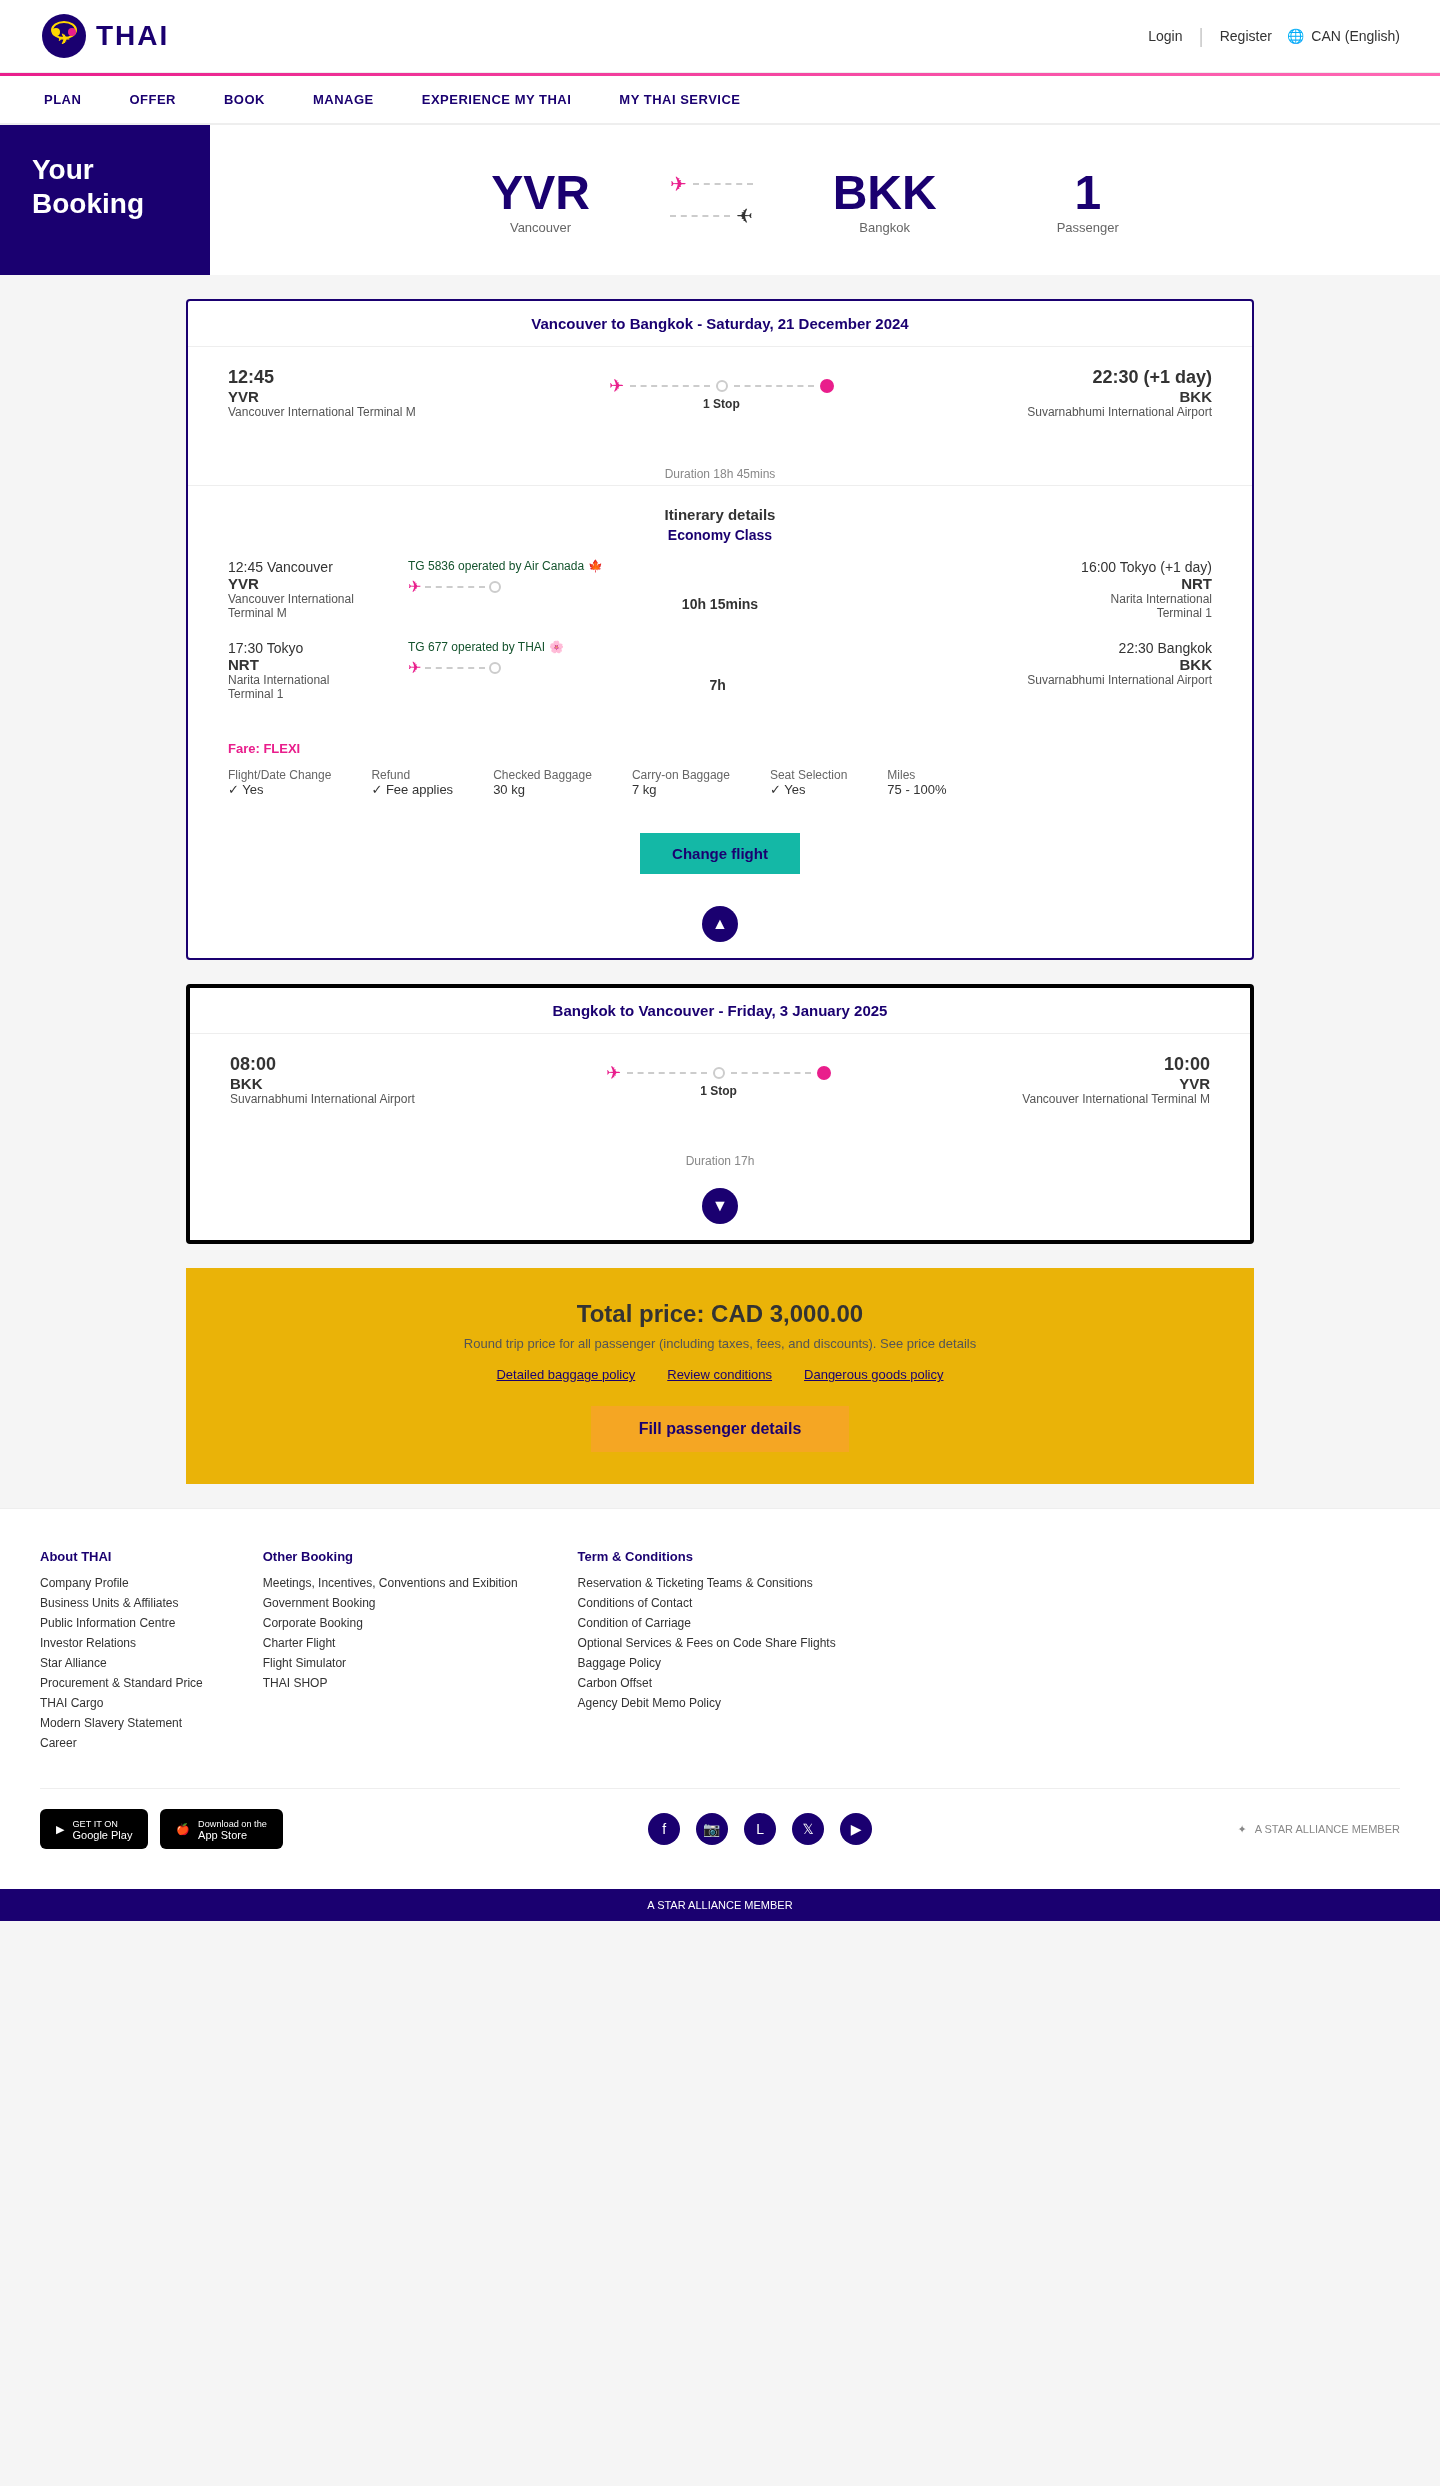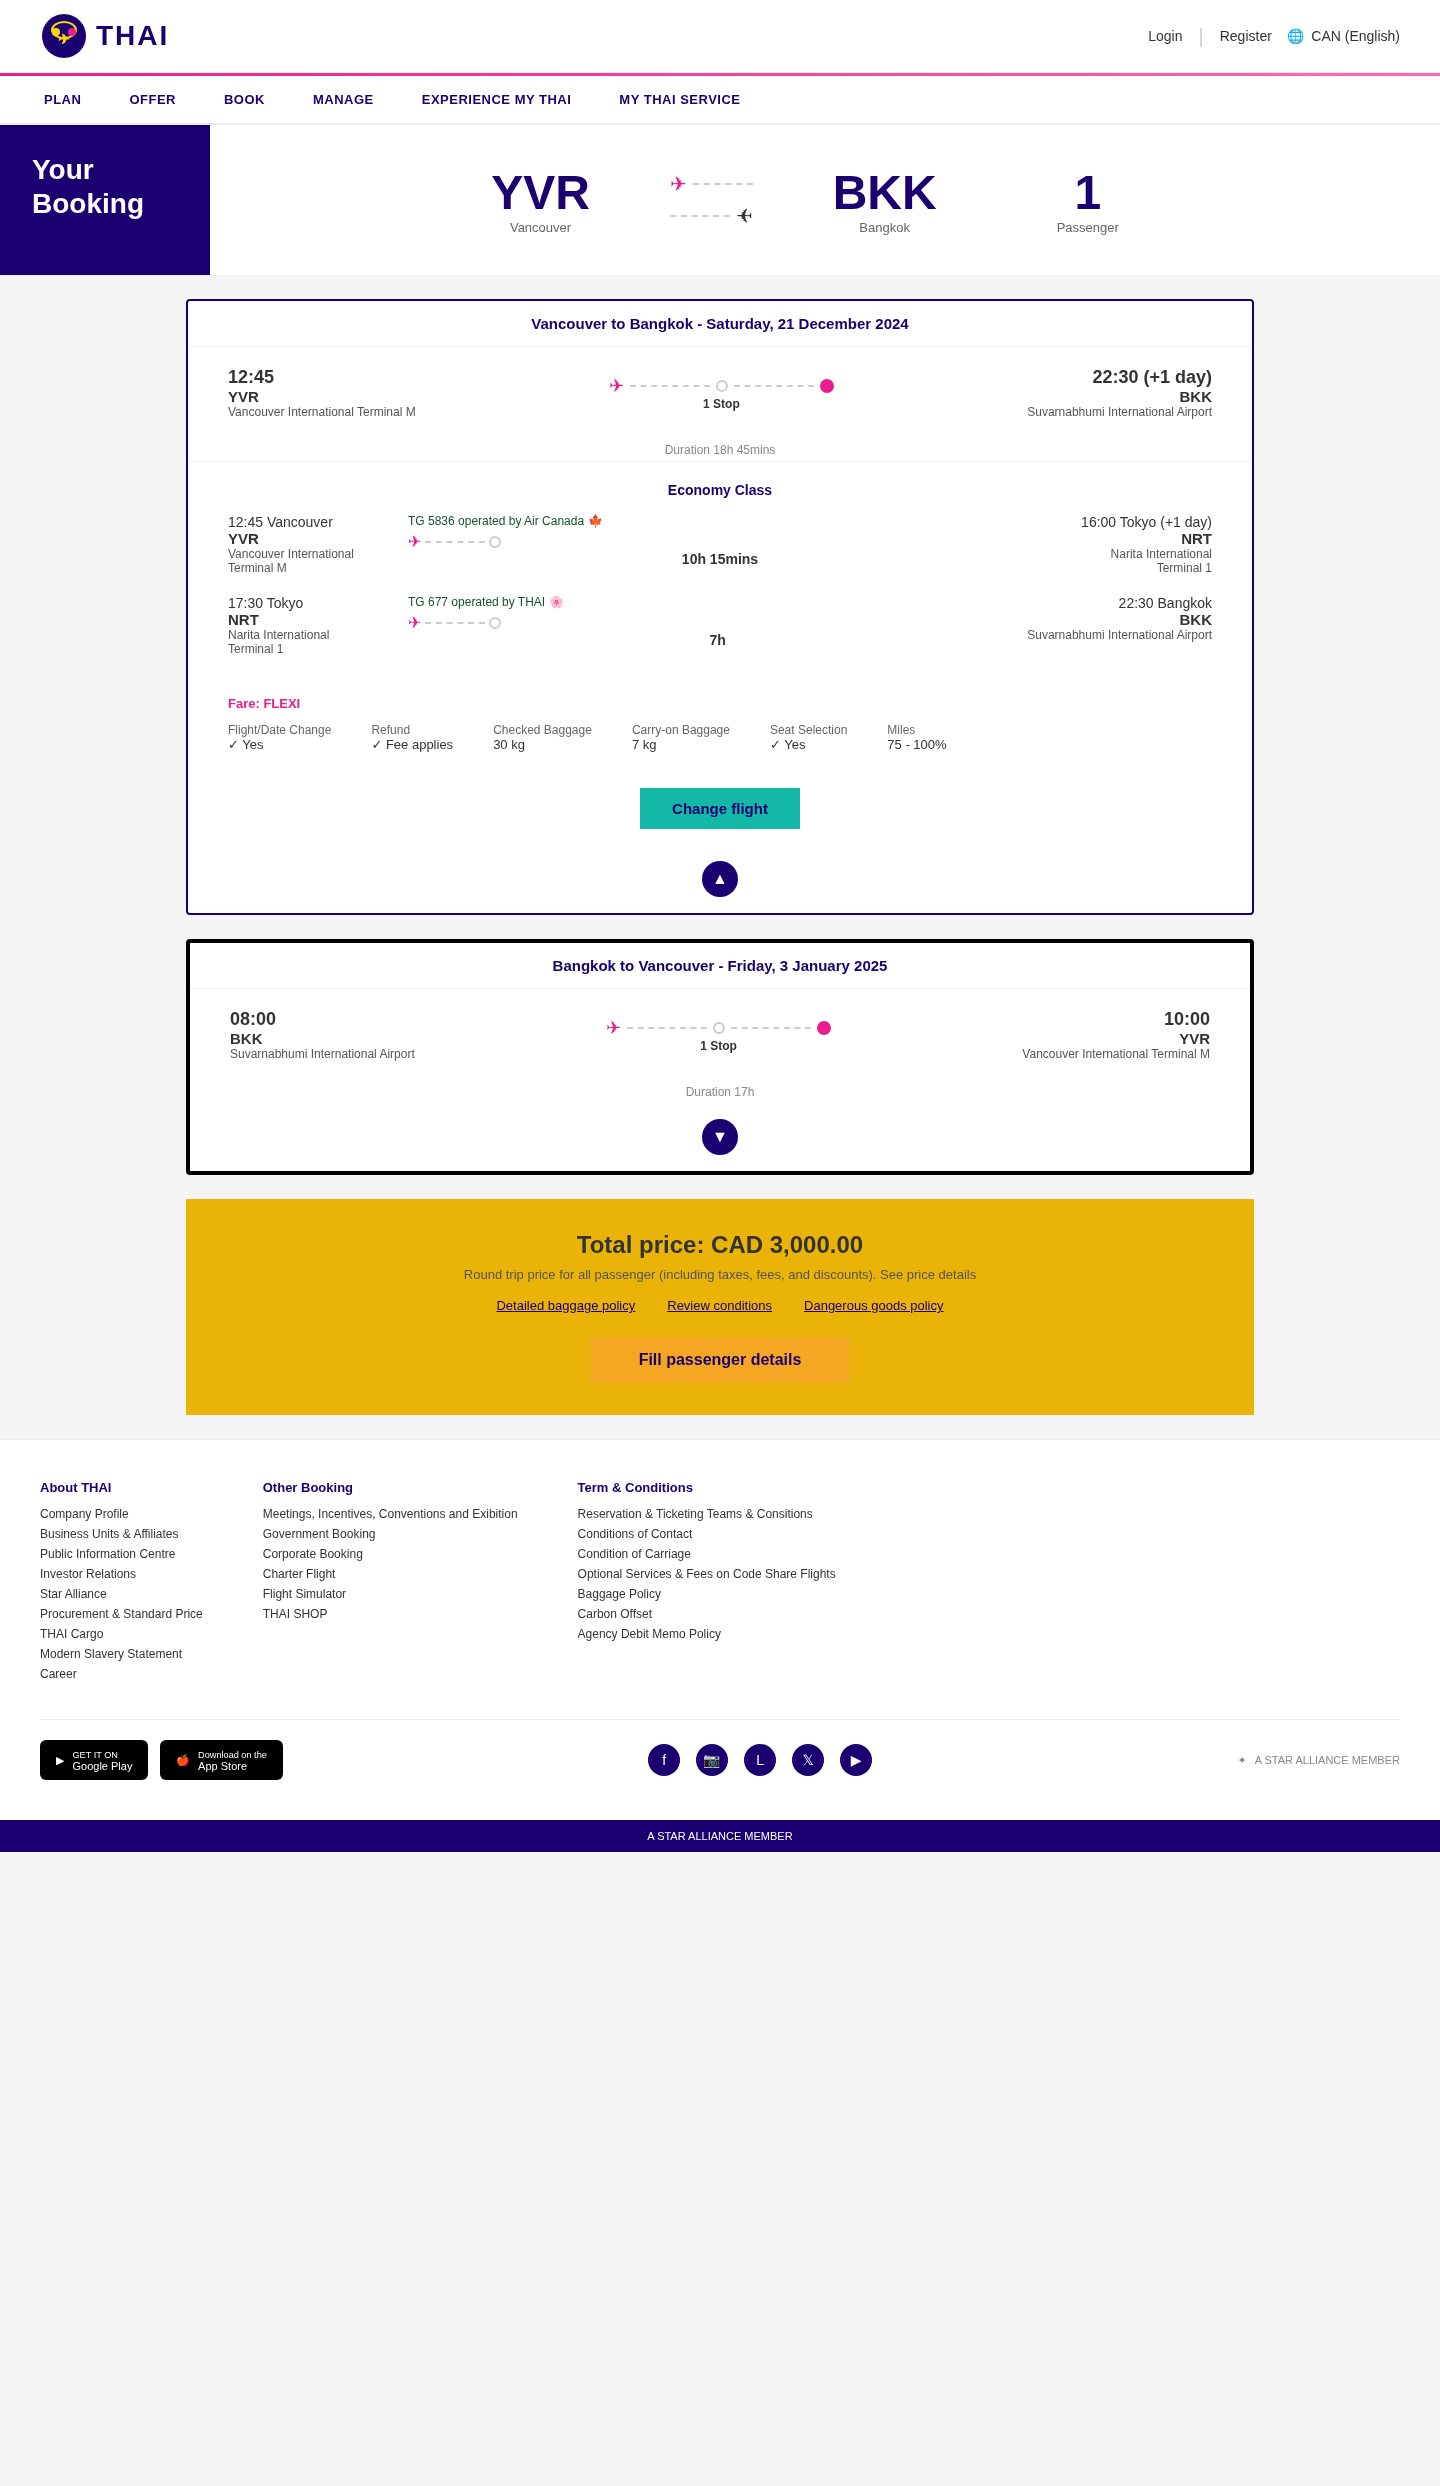--- a/index.html
+++ b/index.html
@@ -47,21 +47,21 @@
     .flight-time-left { }
     .flight-time { font-size: 18px; font-weight: bold; }
     .flight-code { font-size: 15px; font-weight: bold; }
     .flight-airport { font-size: 12px; color: #555; }
     .flight-middle { text-align: center; }
     .flight-stops-line { display: flex; align-items: center; gap: 6px; color: #e91e8c; font-size: 20px; }
     .stop-dot { width: 12px; height: 12px; border-radius: 50%; background: #fff; border: 2px solid #ccc; display: inline-block; }
     .stop-dot-end { width: 14px; height: 14px; border-radius: 50%; background: #e91e8c; border: 2px solid #e91e8c; display: inline-block; }
     .stop-label { font-size: 12px; font-weight: bold; color: #333; }
     .flight-time-right { text-align: right; }
-    .flight-duration { text-align: center; font-size: 12px; color: #888; padding: 4px; }
+    .flight-duration { text-align: center; font-size: 12px; color: #888; padding: 4px; margin-top: 24px; }
 
     
     .itinerary-section { padding: 20px 40px; border-top: 1px solid #eee; }
     .itinerary-title { text-align: center; font-size: 15px; font-weight: bold; margin-bottom: 4px; }
     .itinerary-class { text-align: center; color: #1a0070; font-weight: bold; font-size: 14px; margin-bottom: 16px; }
     .itinerary-leg { display: flex; align-items: flex-start; justify-content: space-between; margin-bottom: 20px; }
     .leg-left { min-width: 180px; }
     .leg-middle { text-align: center; flex: 1; }
     .leg-right { min-width: 180px; text-align: right; }
     .leg-time { font-size: 14px; }
@@ -201,20 +201,21 @@
       </div>
       <div class="flight-time-right">
         <div class="flight-time">22:30 (+1 day)</div>
         <div class="flight-code">BKK</div>
         <div class="flight-airport">Suvarnabhumi International Airport</div>
       </div>
     </div>
     <div class="flight-duration">Duration 18h 45mins</div>
 
     <div class="itinerary-section">
+      <div class="itinerary-title">Itinerary details</div>
       <div class="itinerary-class">Economy Class</div>
 
       <div class="itinerary-leg">
         <div class="leg-left">
           <div class="leg-time">12:45 Vancouver</div>
           <div class="leg-code">YVR</div>
           <div class="leg-airport">Vancouver International<br>Terminal M</div>
         </div>
         <div class="leg-middle">
           <div class="leg-operator">

